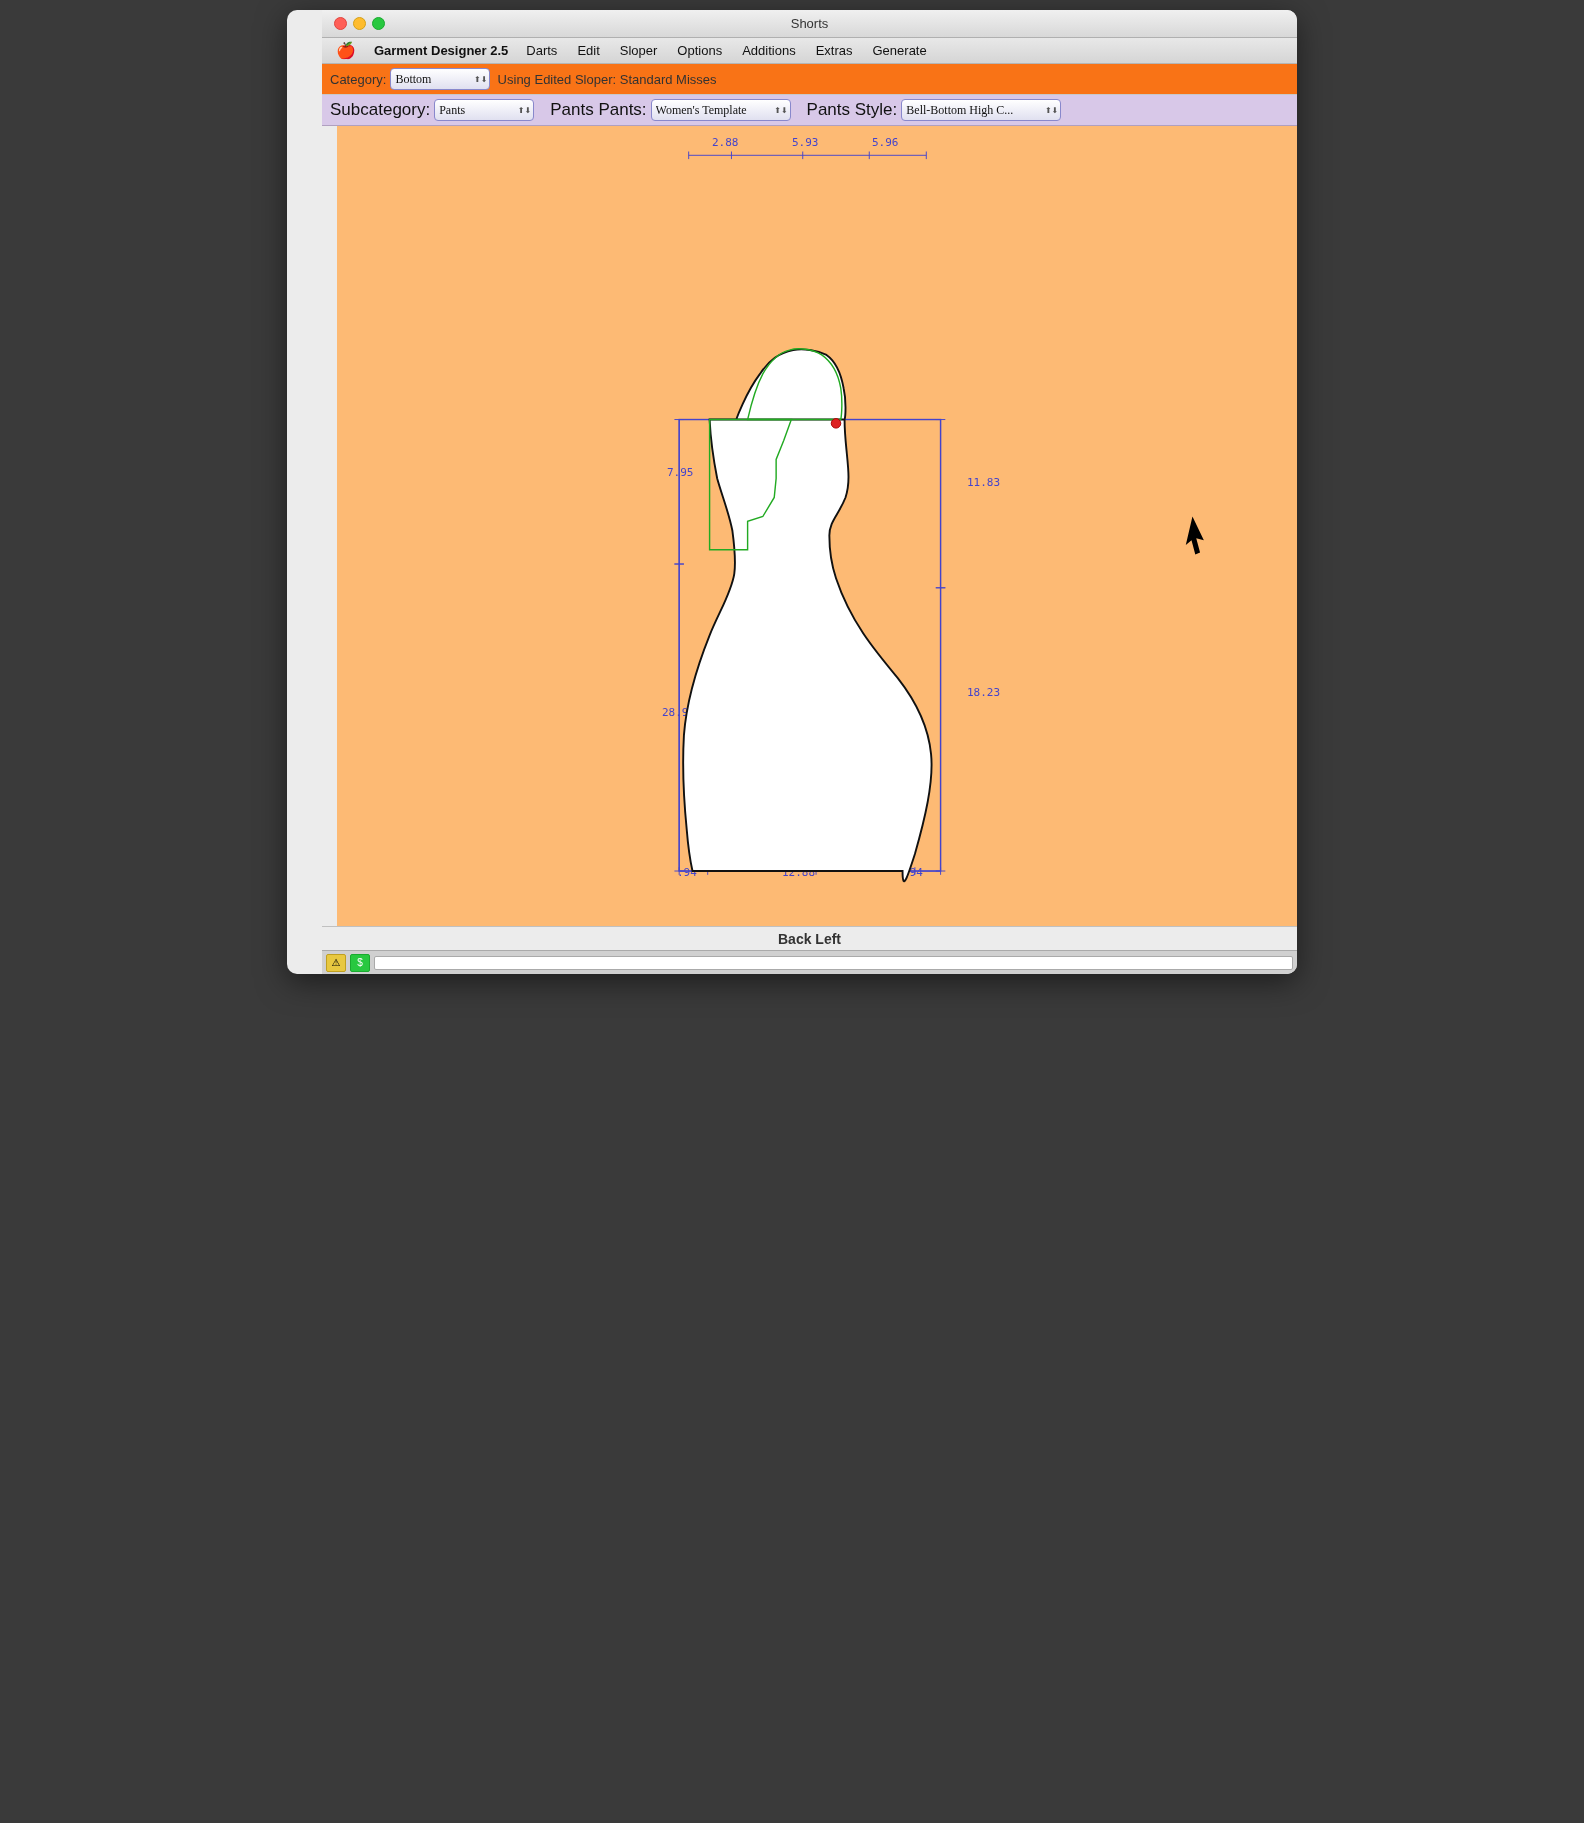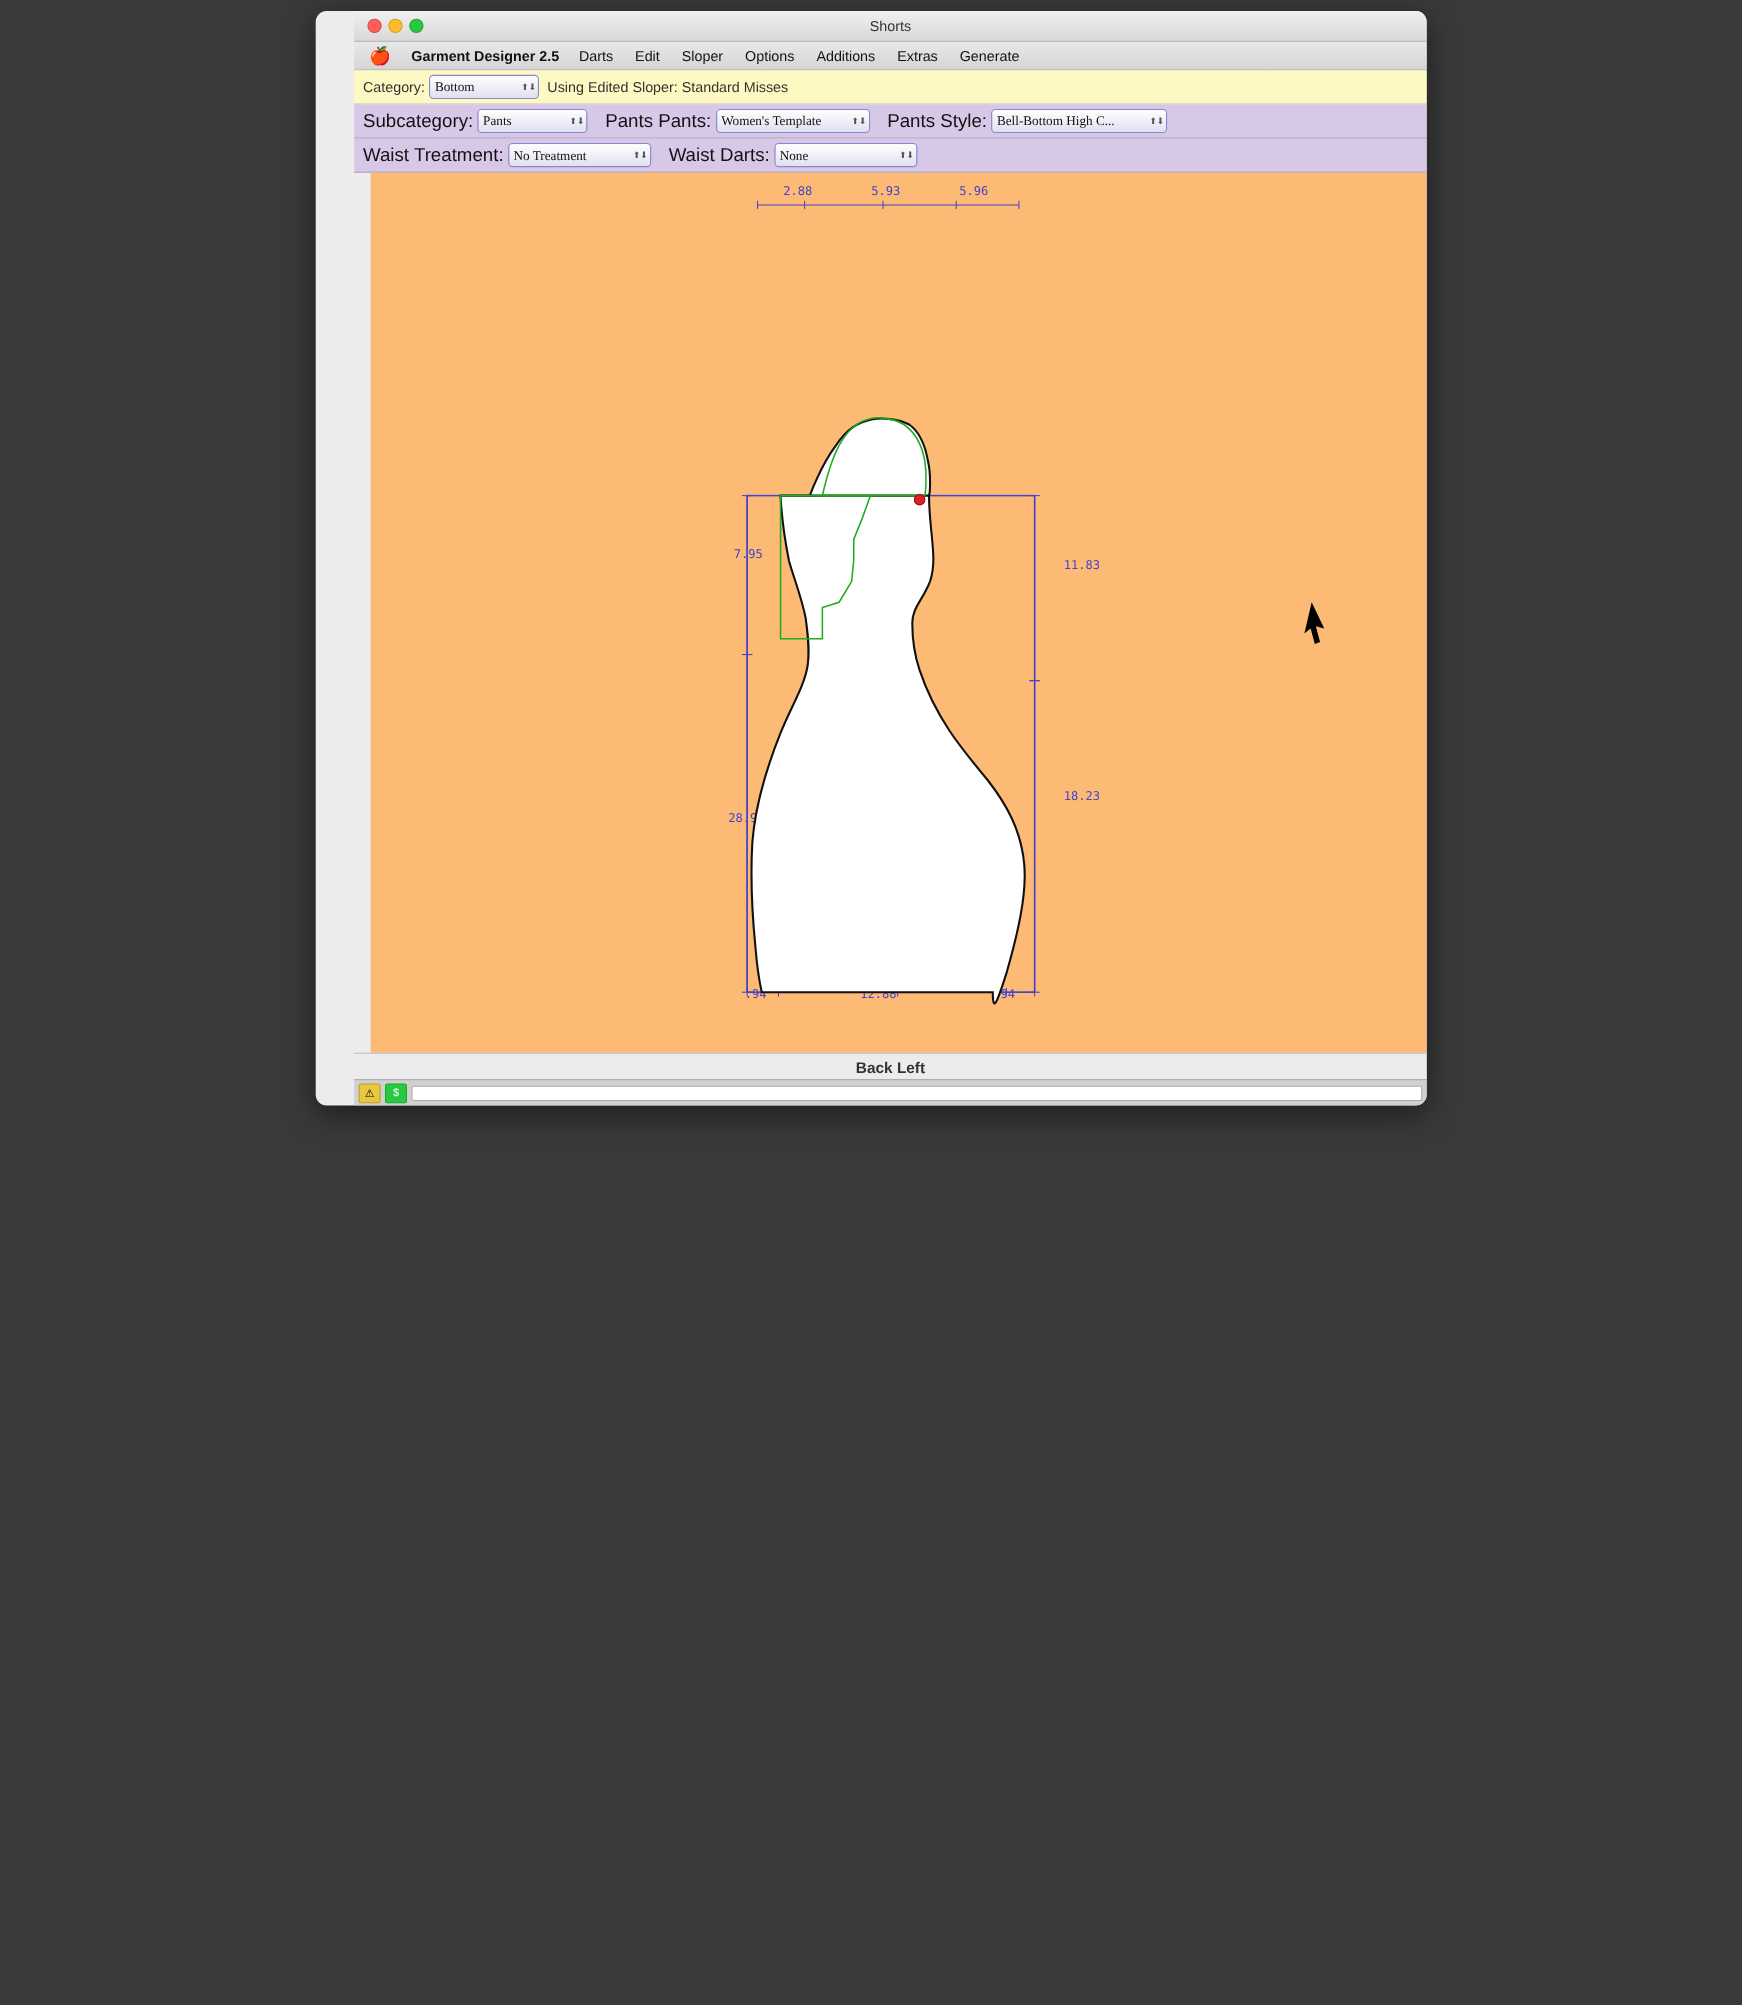--- a/index.html
+++ b/index.html
@@ -76,21 +76,21 @@
       padding: 0 6px;
     }
     .menubar-item {
       padding: 2px 8px;
       font-size: 13px;
       color: #111;
       cursor: pointer;
       border-radius: 3px;
     }
     .toolbar-row {
-      background: #fef9c3;
+      background: #f97316;
       padding: 4px 8px;
       display: flex;
       align-items: center;
       border-bottom: 1px solid #c8c8c8;
       font-size: 13px;
     }
     .toolbar-row .label {
       color: #333;
       margin-right: 4px;
     }
@@ -275,38 +275,20 @@
     <div class="control-group">
       <span class="control-label">Pants Style:</span>
       <div class="select-wrapper">
         <select class="styled" style="min-width:160px;">
           <option>Bell-Bottom High C...</option>
         </select>
       </div>
     </div>
   </div>
 
-  <div class="controls-row">
-    <div class="control-group">
-      <span class="control-label">Waist Treatment:</span>
-      <div class="select-wrapper">
-        <select class="styled" style="min-width:130px;">
-          <option>No Treatment</option>
-        </select>
-      </div>
-    </div>
-    <div class="control-group">
-      <span class="control-label">Waist Darts:</span>
-      <div class="select-wrapper">
-        <select class="styled" style="min-width:130px;">
-          <option>None</option>
-        </select>
-      </div>
-    </div>
-  </div>
 
   <div class="canvas-area">
 
     <span class="measurement-label" style="left:375px; top:10px;">2.88</span>
     <span class="measurement-label" style="left:455px; top:10px;">5.93</span>
     <span class="measurement-label" style="left:535px; top:10px;">5.96</span>
     <span class="measurement-label" style="left:330px; top:340px;">7.95</span>
     <span class="measurement-label" style="left:630px; top:350px;">11.83</span>
     <span class="measurement-label" style="left:325px; top:580px;">28.94</span>
     <span class="measurement-label" style="left:630px; top:560px;">18.23</span>

